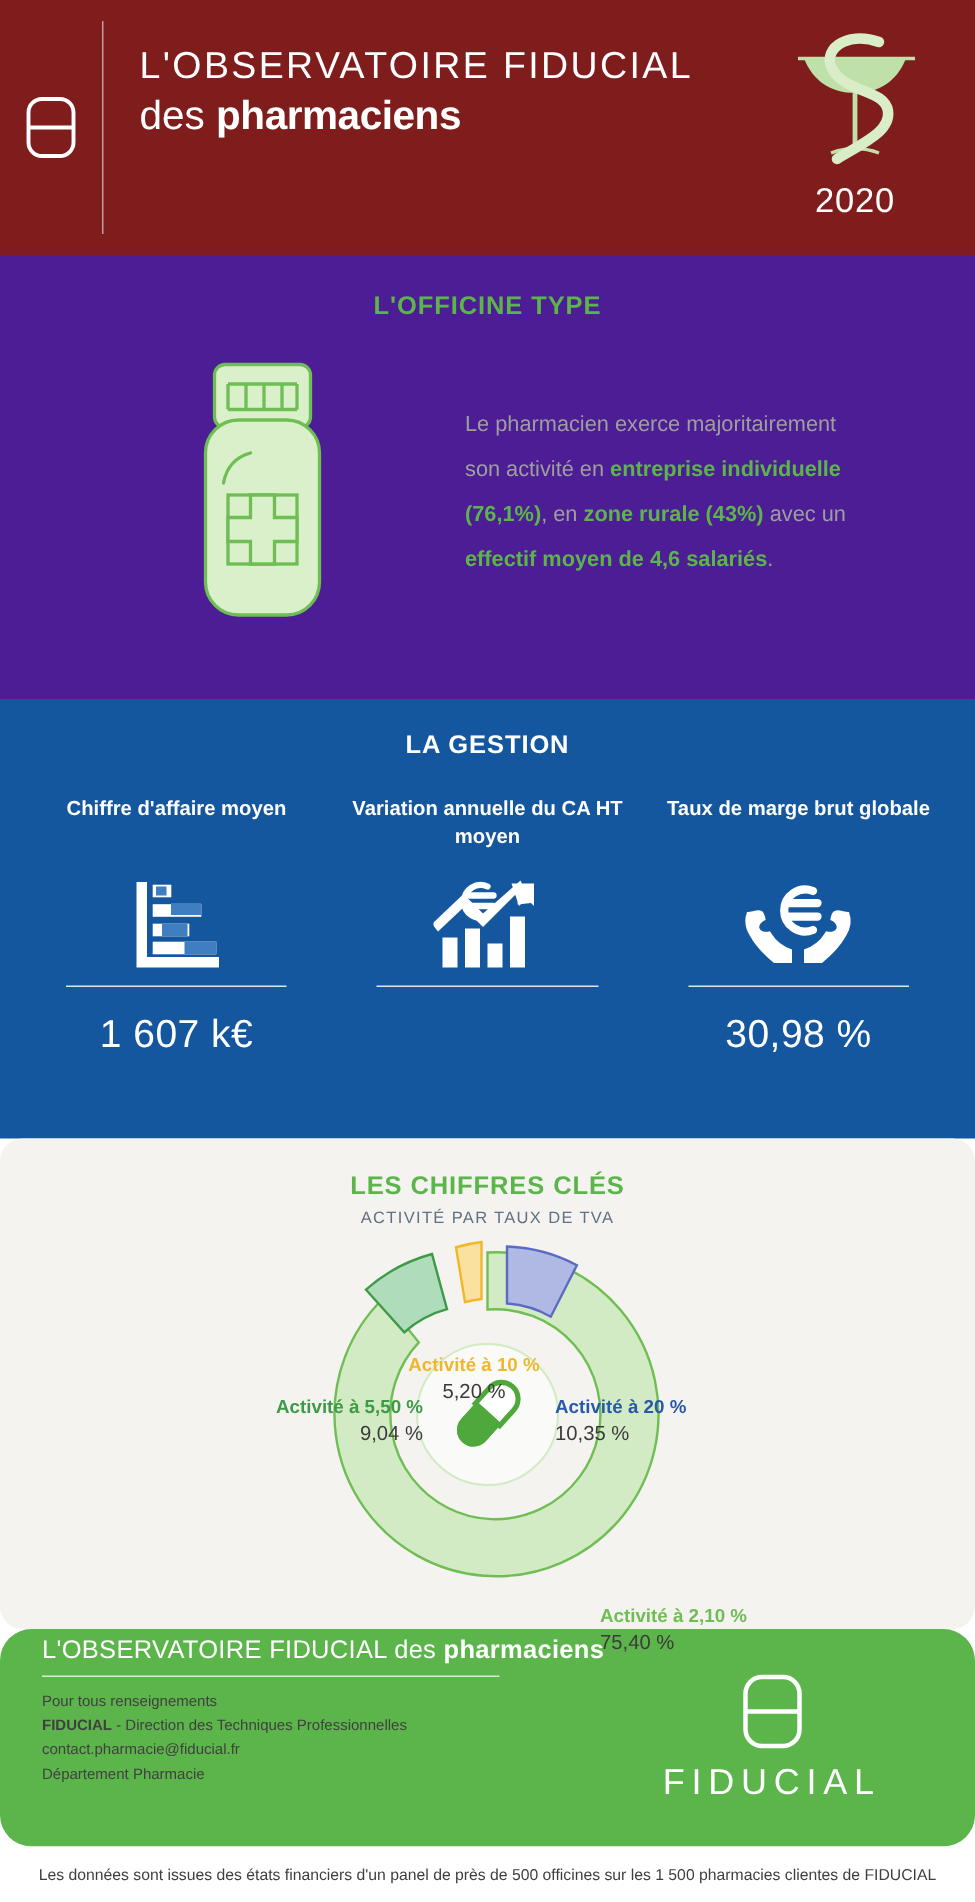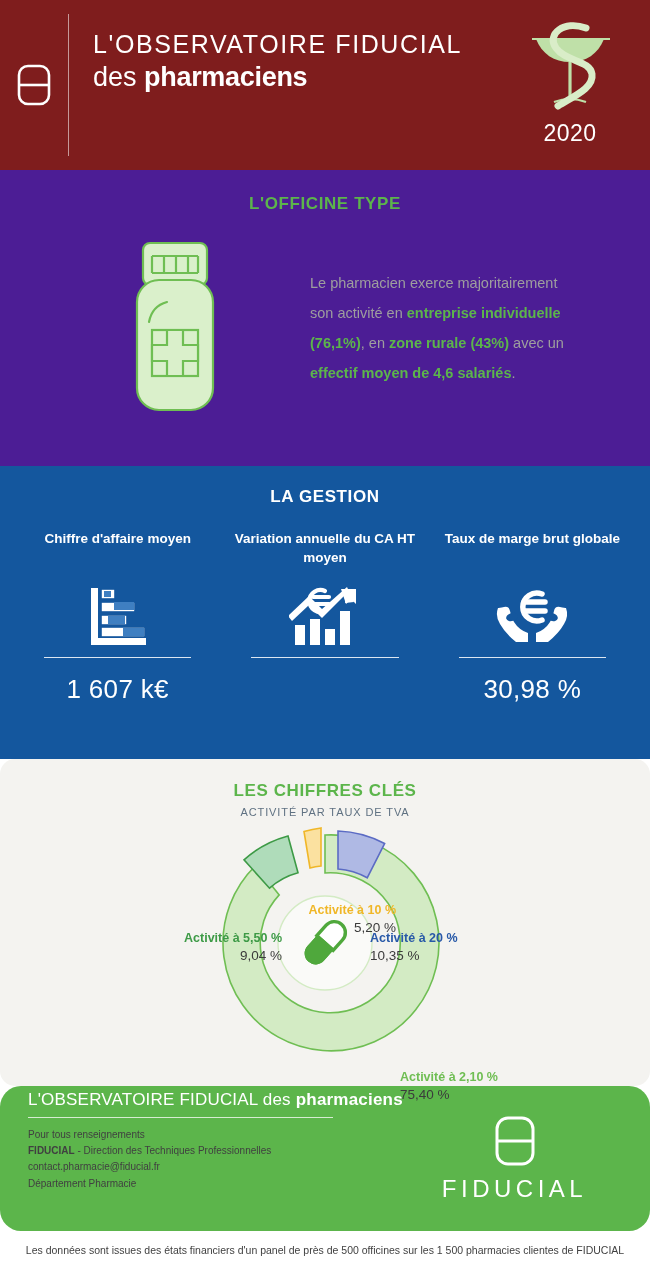--- a/index.html
+++ b/index.html
@@ -148,21 +148,21 @@
     font-size:11px;
     letter-spacing:.9px;
     margin-top:5px;
   }
   .donut-area { position:relative; height:250px; margin-top:6px; }
   .donut-svg { position:absolute; left:195px; top:-6px; }
 
   .lab { position:absolute; text-align:center; line-height:1.38; }
   .lab .name { font-size:12.5px; font-weight:bold; }
   .lab .val  { font-size:13.5px; color:#3b3b3b; }
-  .lab-10  { left:276px; top:78px;  width:120px;text-align:right; }
+  .lab-10  { left:256px; top:78px;  width:120px; }
   .lab-10  .name { color:#F0B728; }
   .lab-550 { left:152px; top:106px; width:130px; text-align:right;}
   .lab-550 .name { color:#3D9A46; }
   .lab-20  { left:370px; top:106px; width:130px; text-align:left;}
   .lab-20  .name { color:#2859A8; }
   .lab-210 { left:400px; top:245px; width:150px; text-align:left;}
   .lab-210 .name { color:#6FBE53; }
 
   
   .footer {

